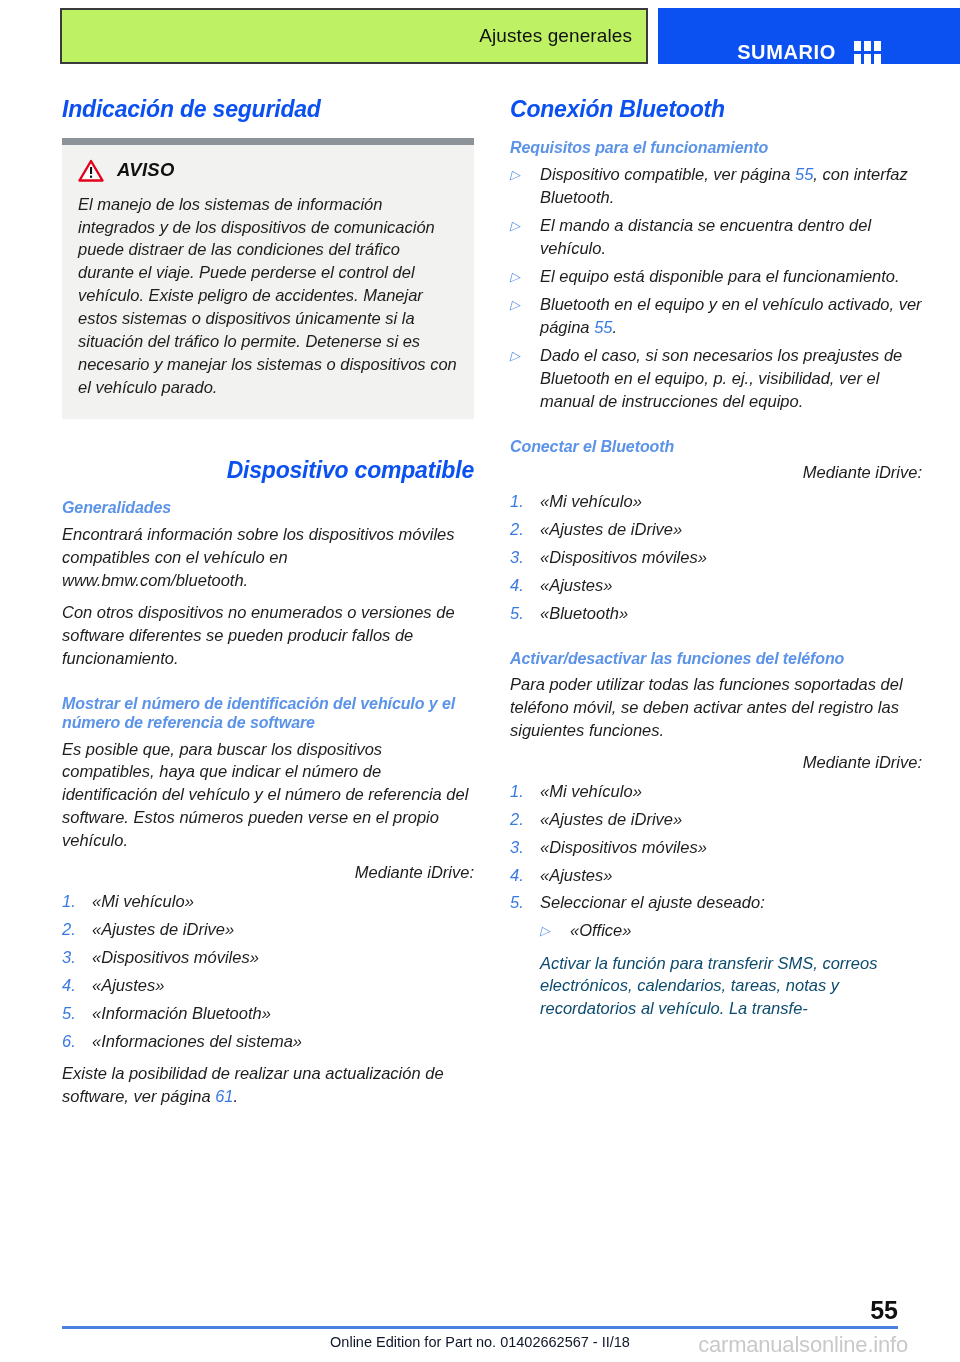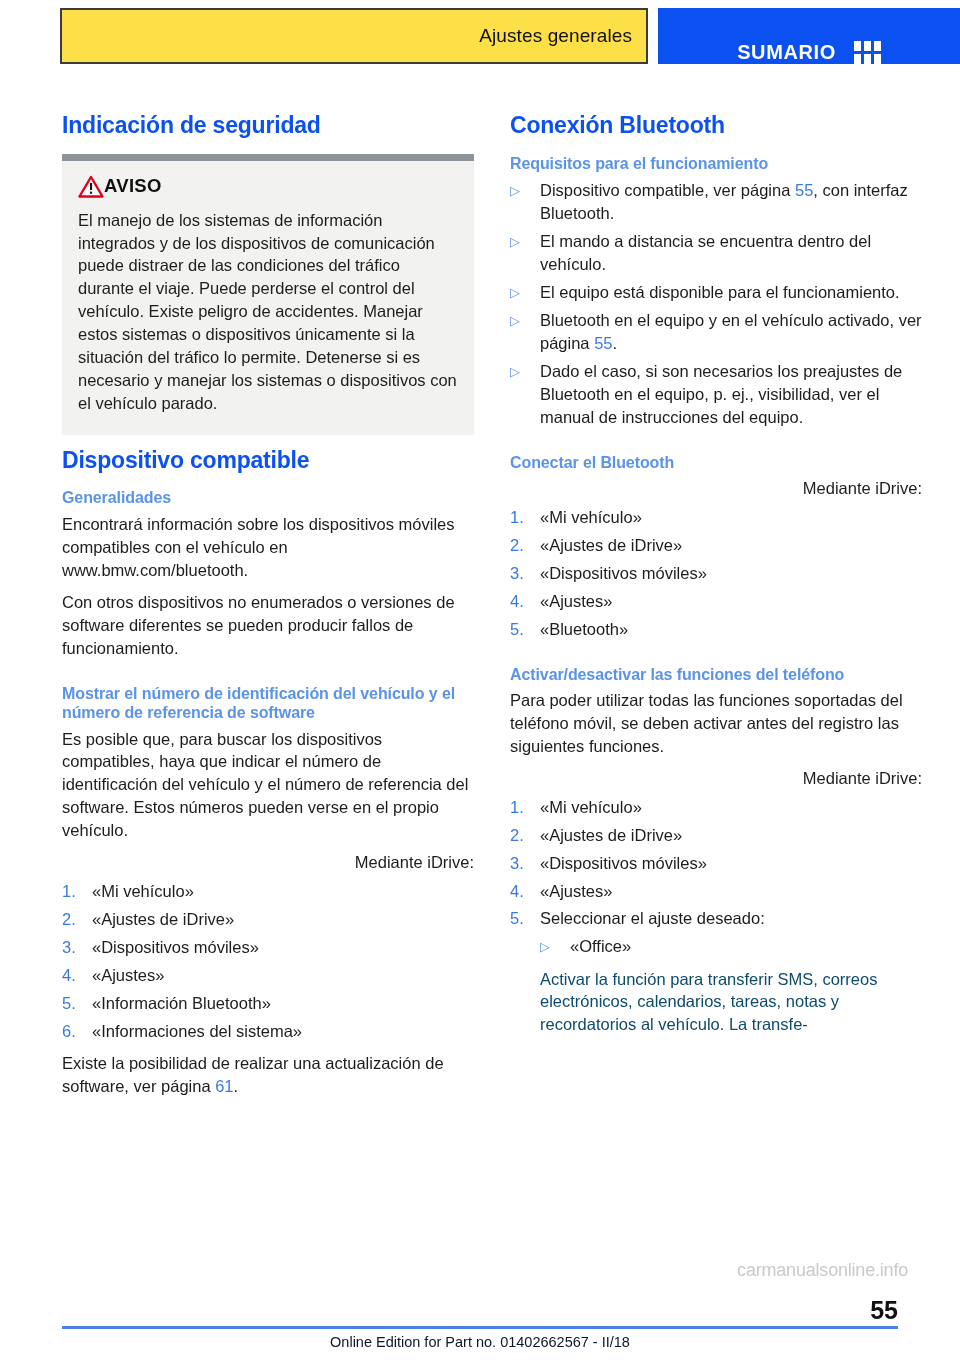--- a/index.html
+++ b/index.html
@@ -22,21 +22,21 @@
     top: 8px;
     left: 60px;
     width: 900px;
     height: 56px;
     display: flex;
     align-items: stretch;
   }
   .header-crumb {
     flex: 0 0 588px;
     border: 2px solid #3b3b3b;
-    background: #fde047;
+    background: #bef264;
     display: flex;
     align-items: center;
     justify-content: flex-end;
     padding-right: 14px;
     box-sizing: border-box;
   }
   .header-crumb span {
     font-size: 19px;
     color: #111111;
     letter-spacing: .1px;
@@ -69,22 +69,23 @@
 
   
   .page {
     position: absolute;
     top: 96px;
     left: 0;
     width: 960px;
   }
   .col {
     position: absolute;
-    top: 16px;
+    top: 0;
     width: 412px;
+    font-style: italic;
   }
   .col-left  { left: 62px; }
   .col-right { left: 510px; }
 
   h1.section {
     font-size: 23px;
     font-weight: bold;
     color: #0b50f0;
     margin: 0 0 14px 0;
     line-height: 1.2;
@@ -114,20 +115,21 @@
   .warnbox {
     background: #f2f2f0;
     border-top: 7px solid #8b9398;
     padding: 14px 16px 20px 16px;
     box-sizing: border-box;
     margin-bottom: 6px;
   }
   .warn-head {
     display: flex;
     align-items: center;
+    gap: 13px;
     margin-bottom: 11px;
   }
   .warn-head .wtitle {
     font-size: 18.5px;
     font-weight: bold;
     color: #111111;
     letter-spacing: .3px;
   }
   .warn-body {
     font-size: 16.5px;
@@ -192,22 +194,22 @@
     top: 1334px;
     width: 960px;
     text-align: center;
     font-size: 14.5px;
     color: #0f172a;
     font-family: "Liberation Sans", sans-serif;
   }
   .watermark {
     position: absolute;
     right: 52px;
-    top: 1260px;
-    font-size: 18px;
+    top: 1332px;
+    font-size: 22px;
     color: #c9c9c9;
     letter-spacing: -.2px;
   }
 </style>
 </head>
 <body>
 
 <div class="header">
   <div class="header-crumb">
     <span>Ajustes generales</span>
@@ -237,21 +239,21 @@
         <svg width="26" height="23" viewBox="0 0 26 23">
           <path d="M13 2 L24.5 21.5 L1.5 21.5 Z" fill="#ffffff" stroke="#e3001b" stroke-width="2.4" stroke-linejoin="round"></path>
           <rect x="12" y="8" width="2.1" height="7" fill="#111111"></rect>
           <rect x="12" y="16.6" width="2.1" height="2.2" fill="#111111"></rect>
         </svg>
         <span class="wtitle">AVISO</span>
       </div>
       <p class="warn-body">El manejo de los sistemas de información integrados y de los dispositivos de comunicación puede distraer de las condiciones del tráfico durante el viaje. Puede perderse el control del vehículo. Existe peligro de accidentes. Manejar estos sistemas o dispositivos únicamente si la situación del tráfico lo permite. Detenerse si es necesario y manejar los sistemas o dispositivos con el vehículo parado.</p>
     </div>
 
-    <h1 class="section" style="margin-top:12px;">Dispositivo compatible</h1>
+    <h1 class="section" style="margin-top:38px;text-align:right;">Dispositivo compatible</h1>
 
     <h2 class="sub tight" style="margin-top:0;">Generalidades</h2>
     <p class="body">Encontrará información sobre los dispositivos móviles compatibles con el vehículo en www.bmw.com/bluetooth.</p>
     <p class="body">Con otros dispositivos no enumerados o versiones de software diferentes se pueden producir fallos de funcionamiento.</p>
 
     <h2 class="sub">Mostrar el número de identificación del vehículo y el número de referencia de software</h2>
     <p class="body">Es posible que, para buscar los dispositivos compatibles, haya que indicar el número de identificación del vehículo y el número de referencia del software. Estos números pueden verse en el propio vehículo.</p>
     <p class="body nogap">Mediante iDrive:</p>
 
     <ol class="numlist">

